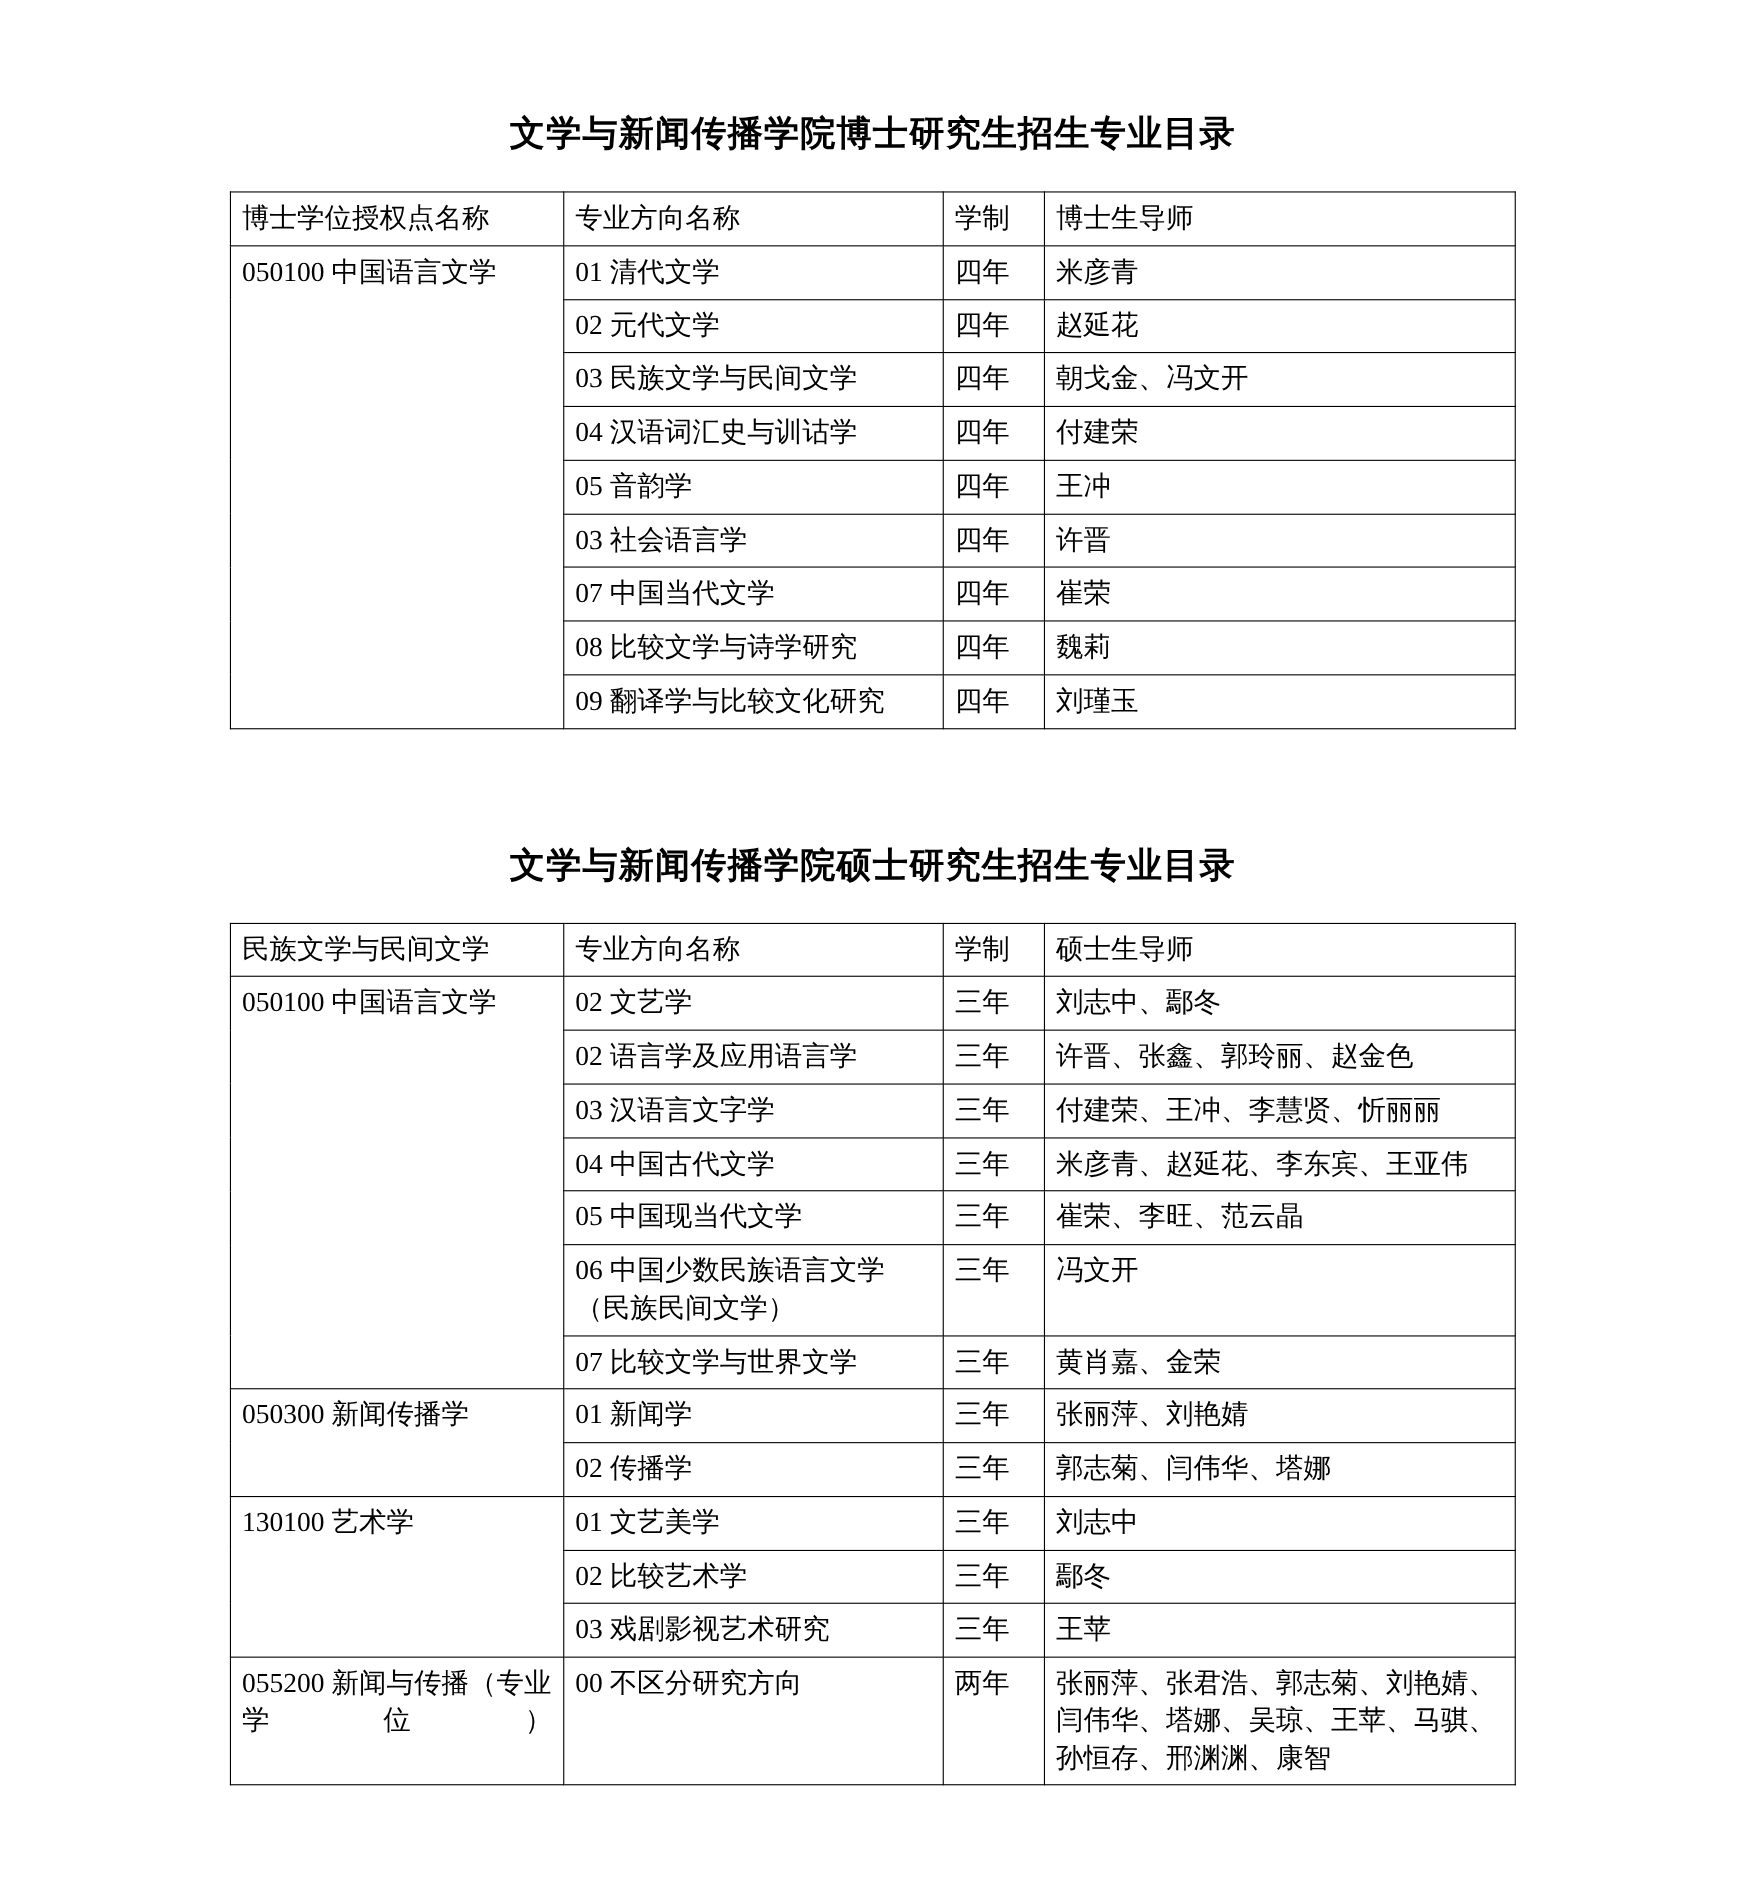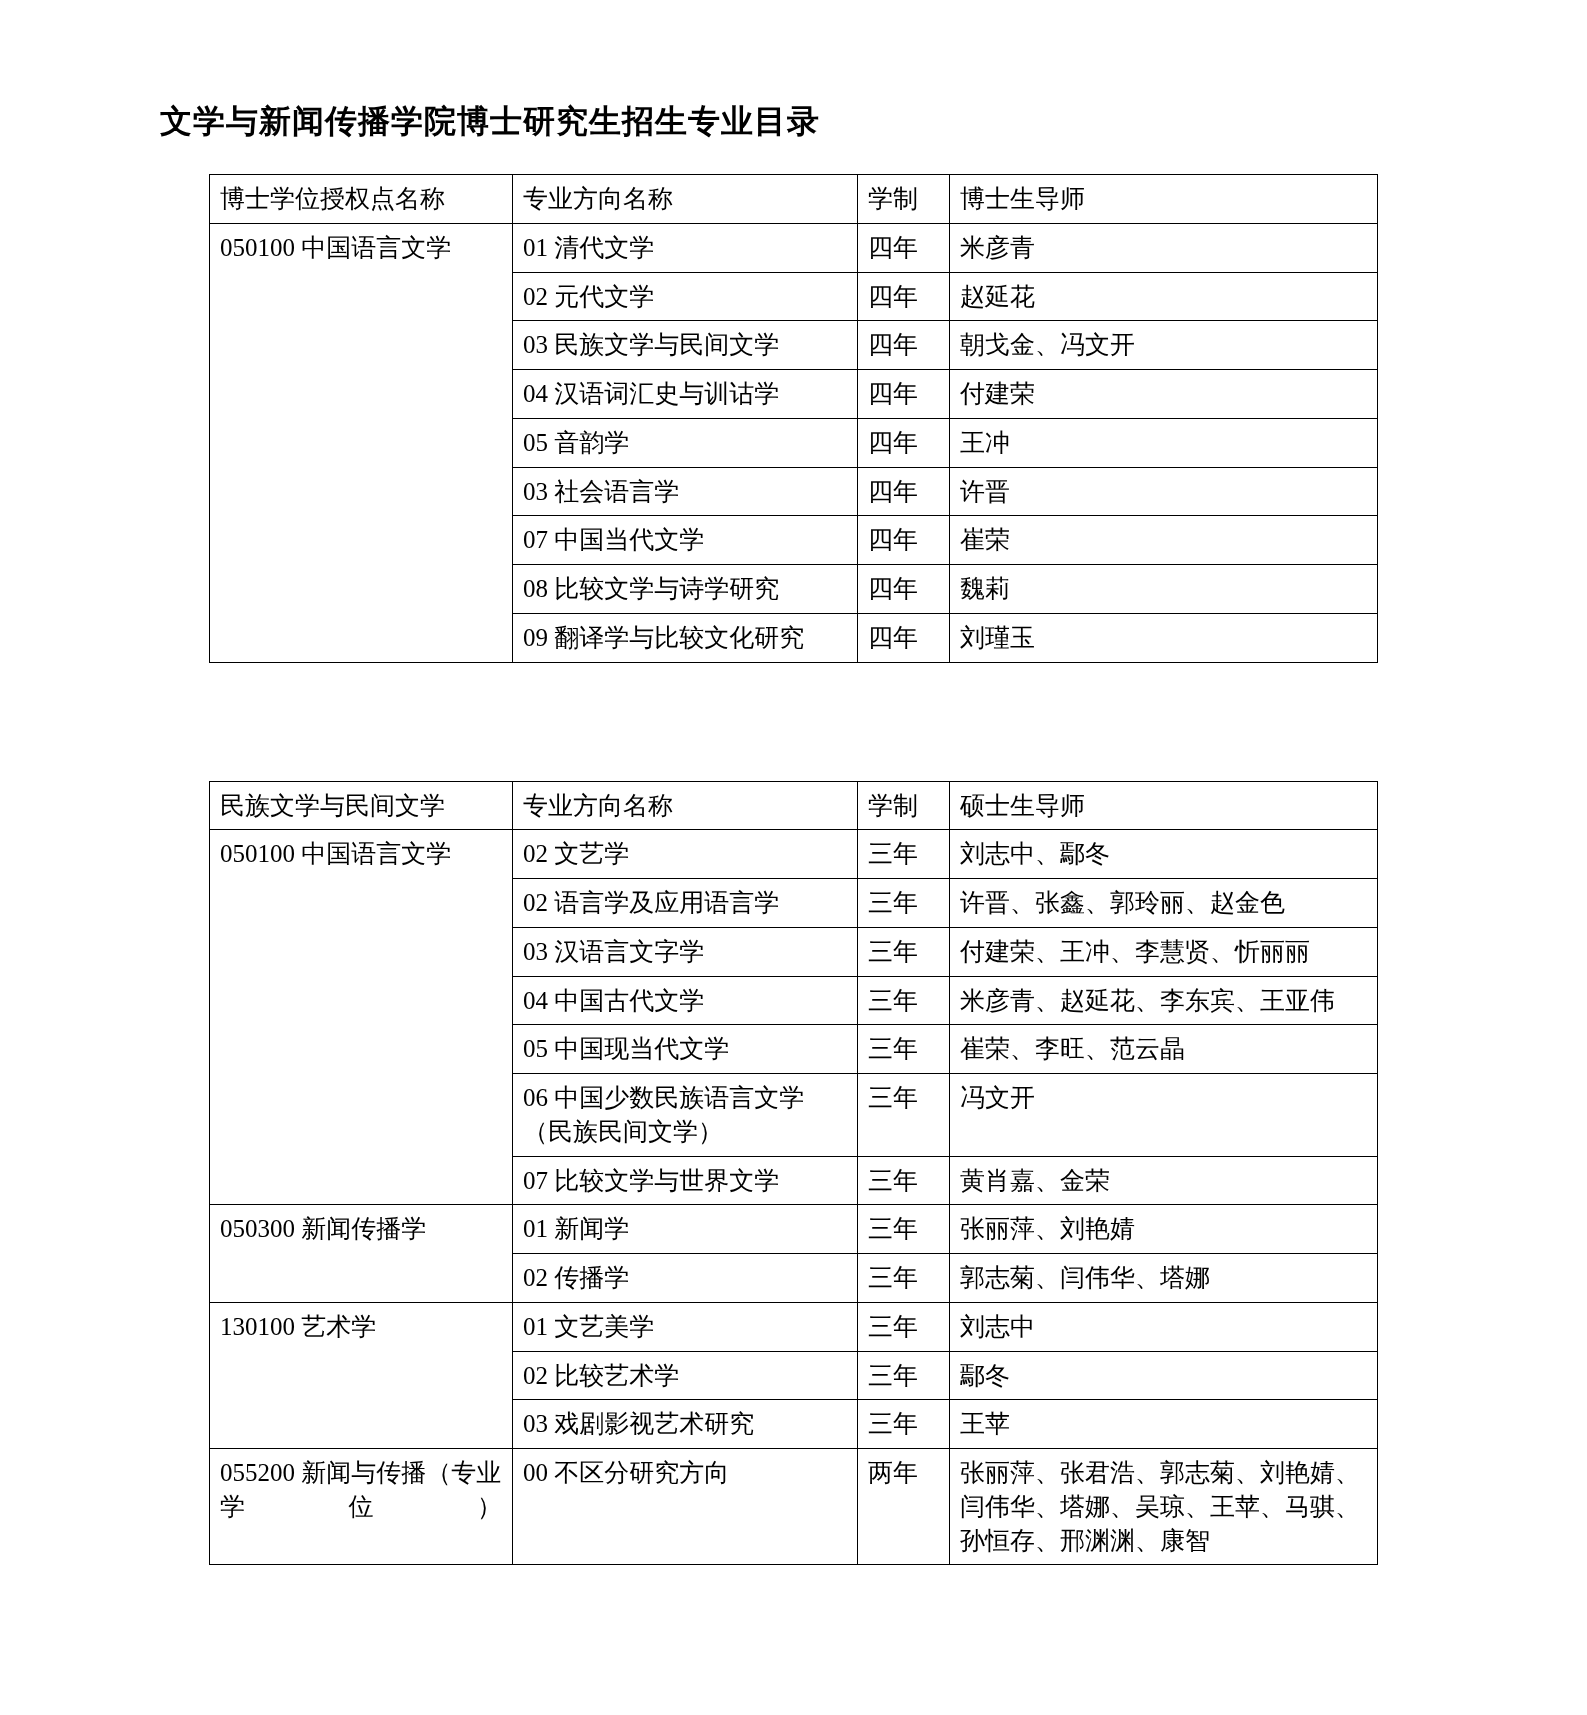--- a/index.html
+++ b/index.html
@@ -12,20 +12,21 @@
     min-height: 1715px;
     font-family: "Liberation Serif", "DejaVu Serif", serif;
     color: #000000;
   }
   .page {
     width: 1587px;
     box-sizing: border-box;
     padding: 100px 160px 40px 160px;
   }
   .doc-title {
+    text-align: center;
     font-size: 32px;
     font-weight: bold;
     letter-spacing: 1px;
     margin: 0 0 30px 0;
     font-family: "Liberation Serif", "DejaVu Serif", serif;
   }
   .spacer {
     height: 86px;
   }
   table.catalog {
@@ -126,20 +127,21 @@
       <tr>
         <td class="cell-dir">09 翻译学与比较文化研究</td>
         <td class="cell-years">四年</td>
         <td class="cell-adv">刘瑾玉</td>
       </tr>
     </tbody>
   </table>
 
   <div class="spacer"></div>
 
+  <h1 class="doc-title">文学与新闻传播学院硕士研究生招生专业目录</h1>
 
   <table class="catalog">
     <colgroup>
       <col class="c-major">
         <col class="c-dir">
         <col class="c-years">
         <col class="c-adv">
     </colgroup>
     <thead>
       <tr>

